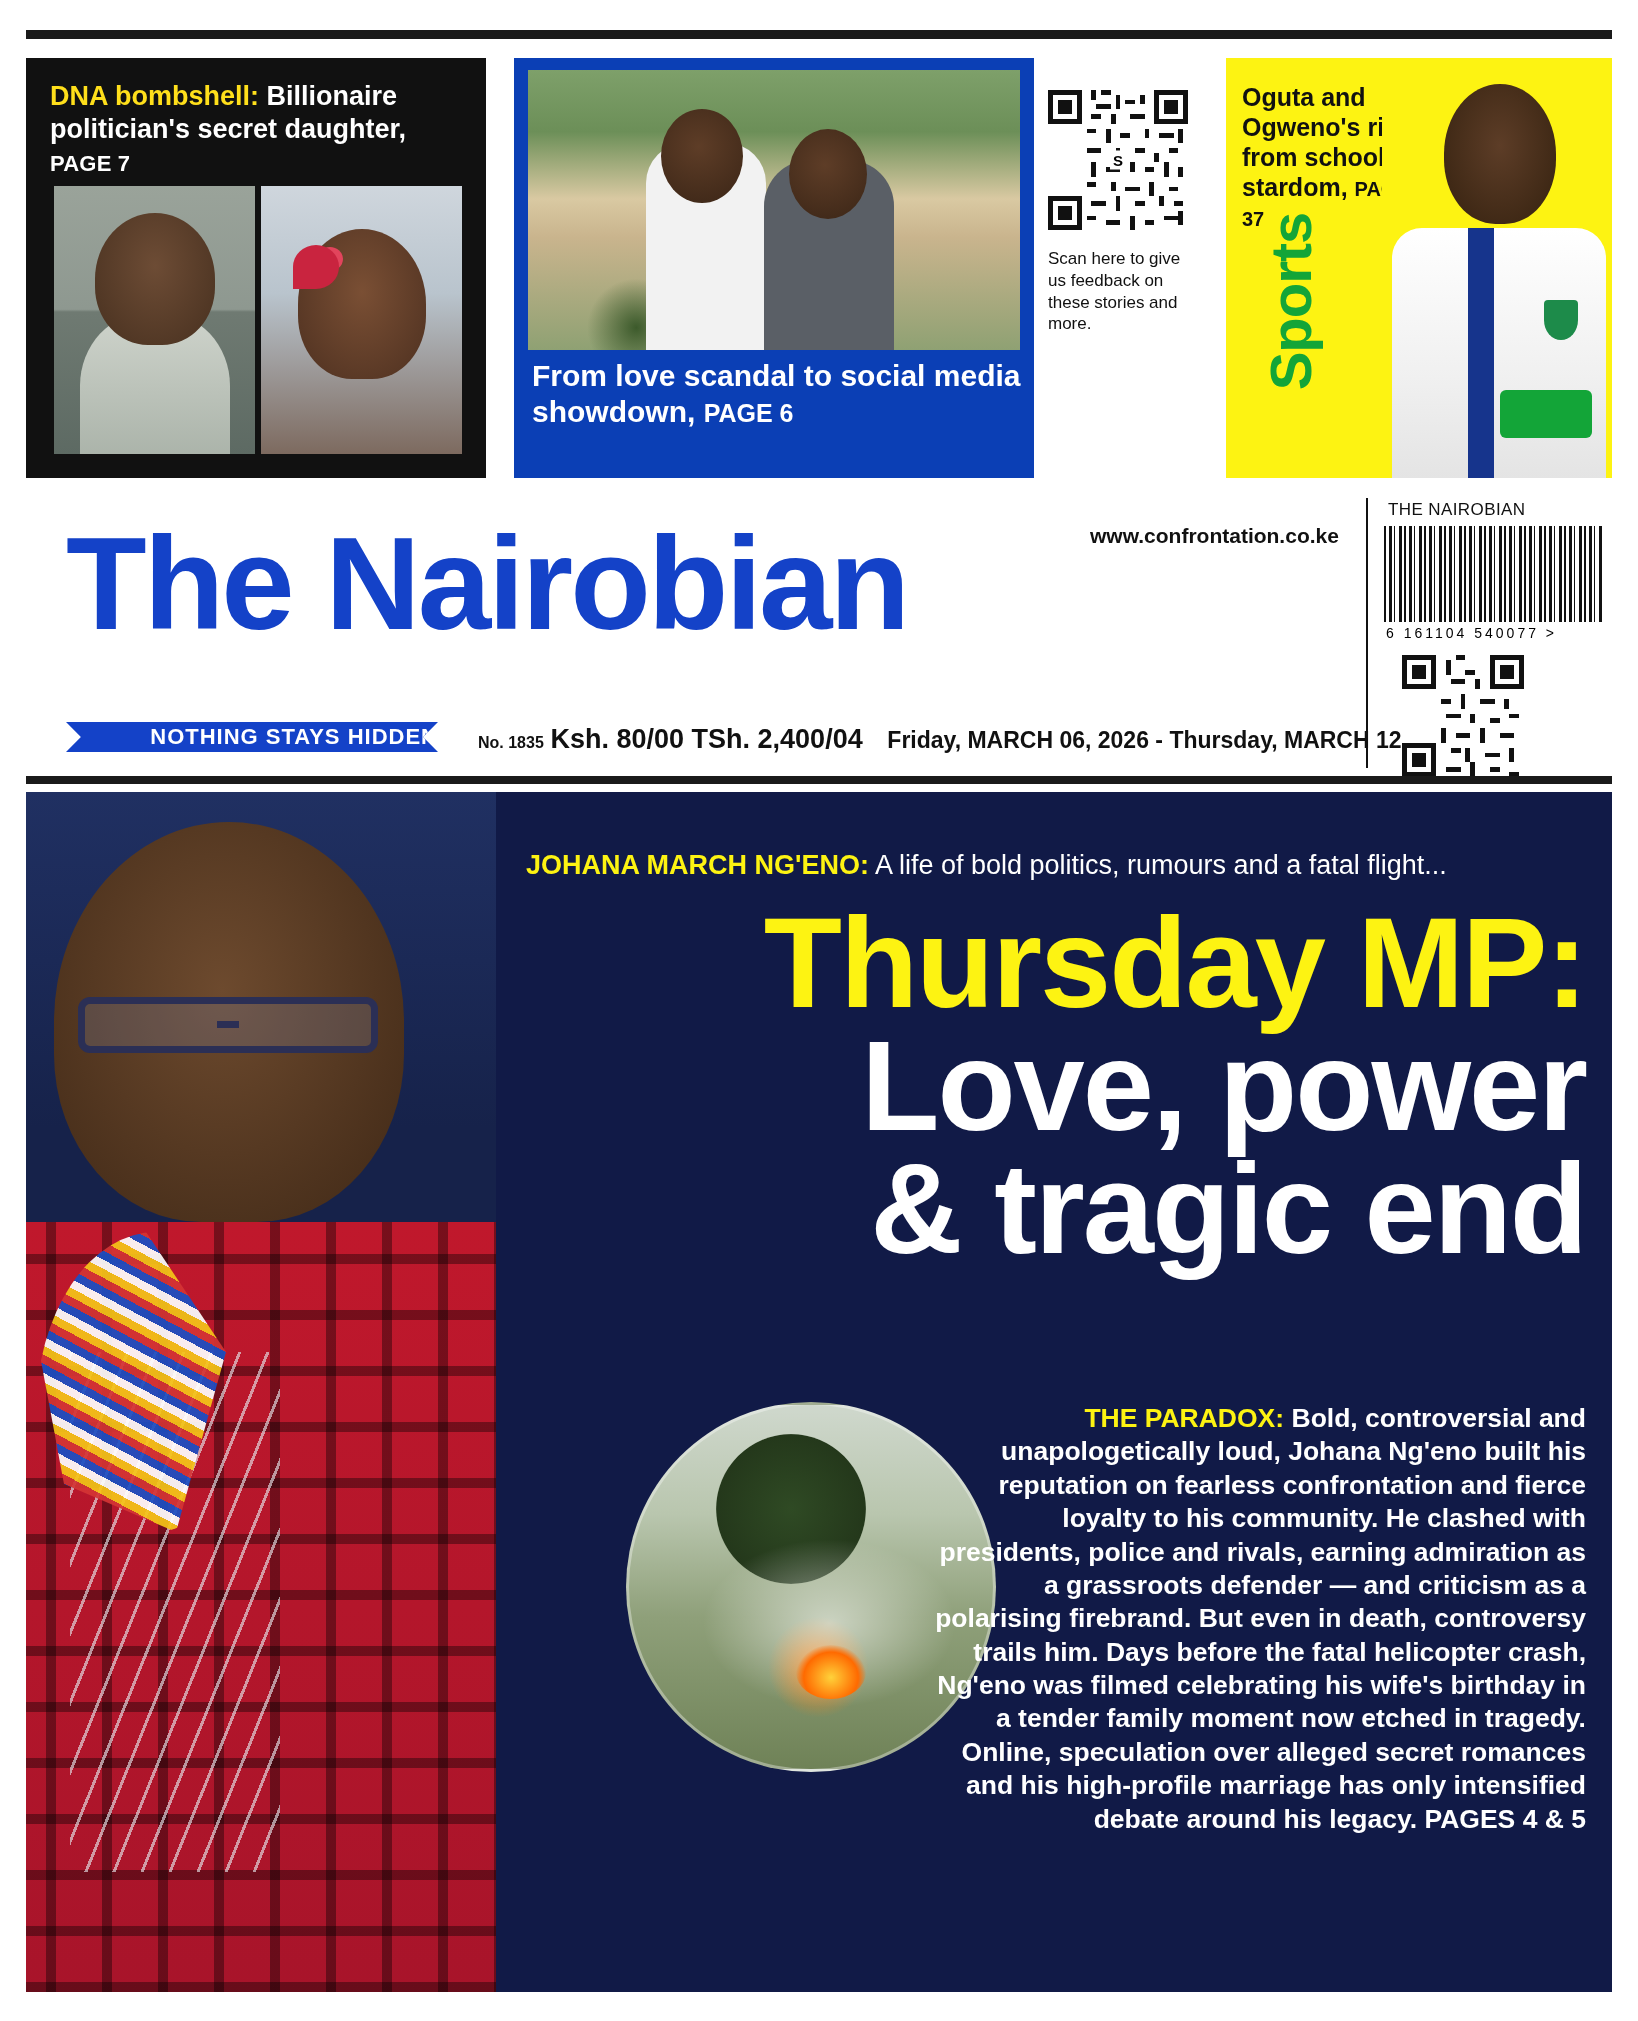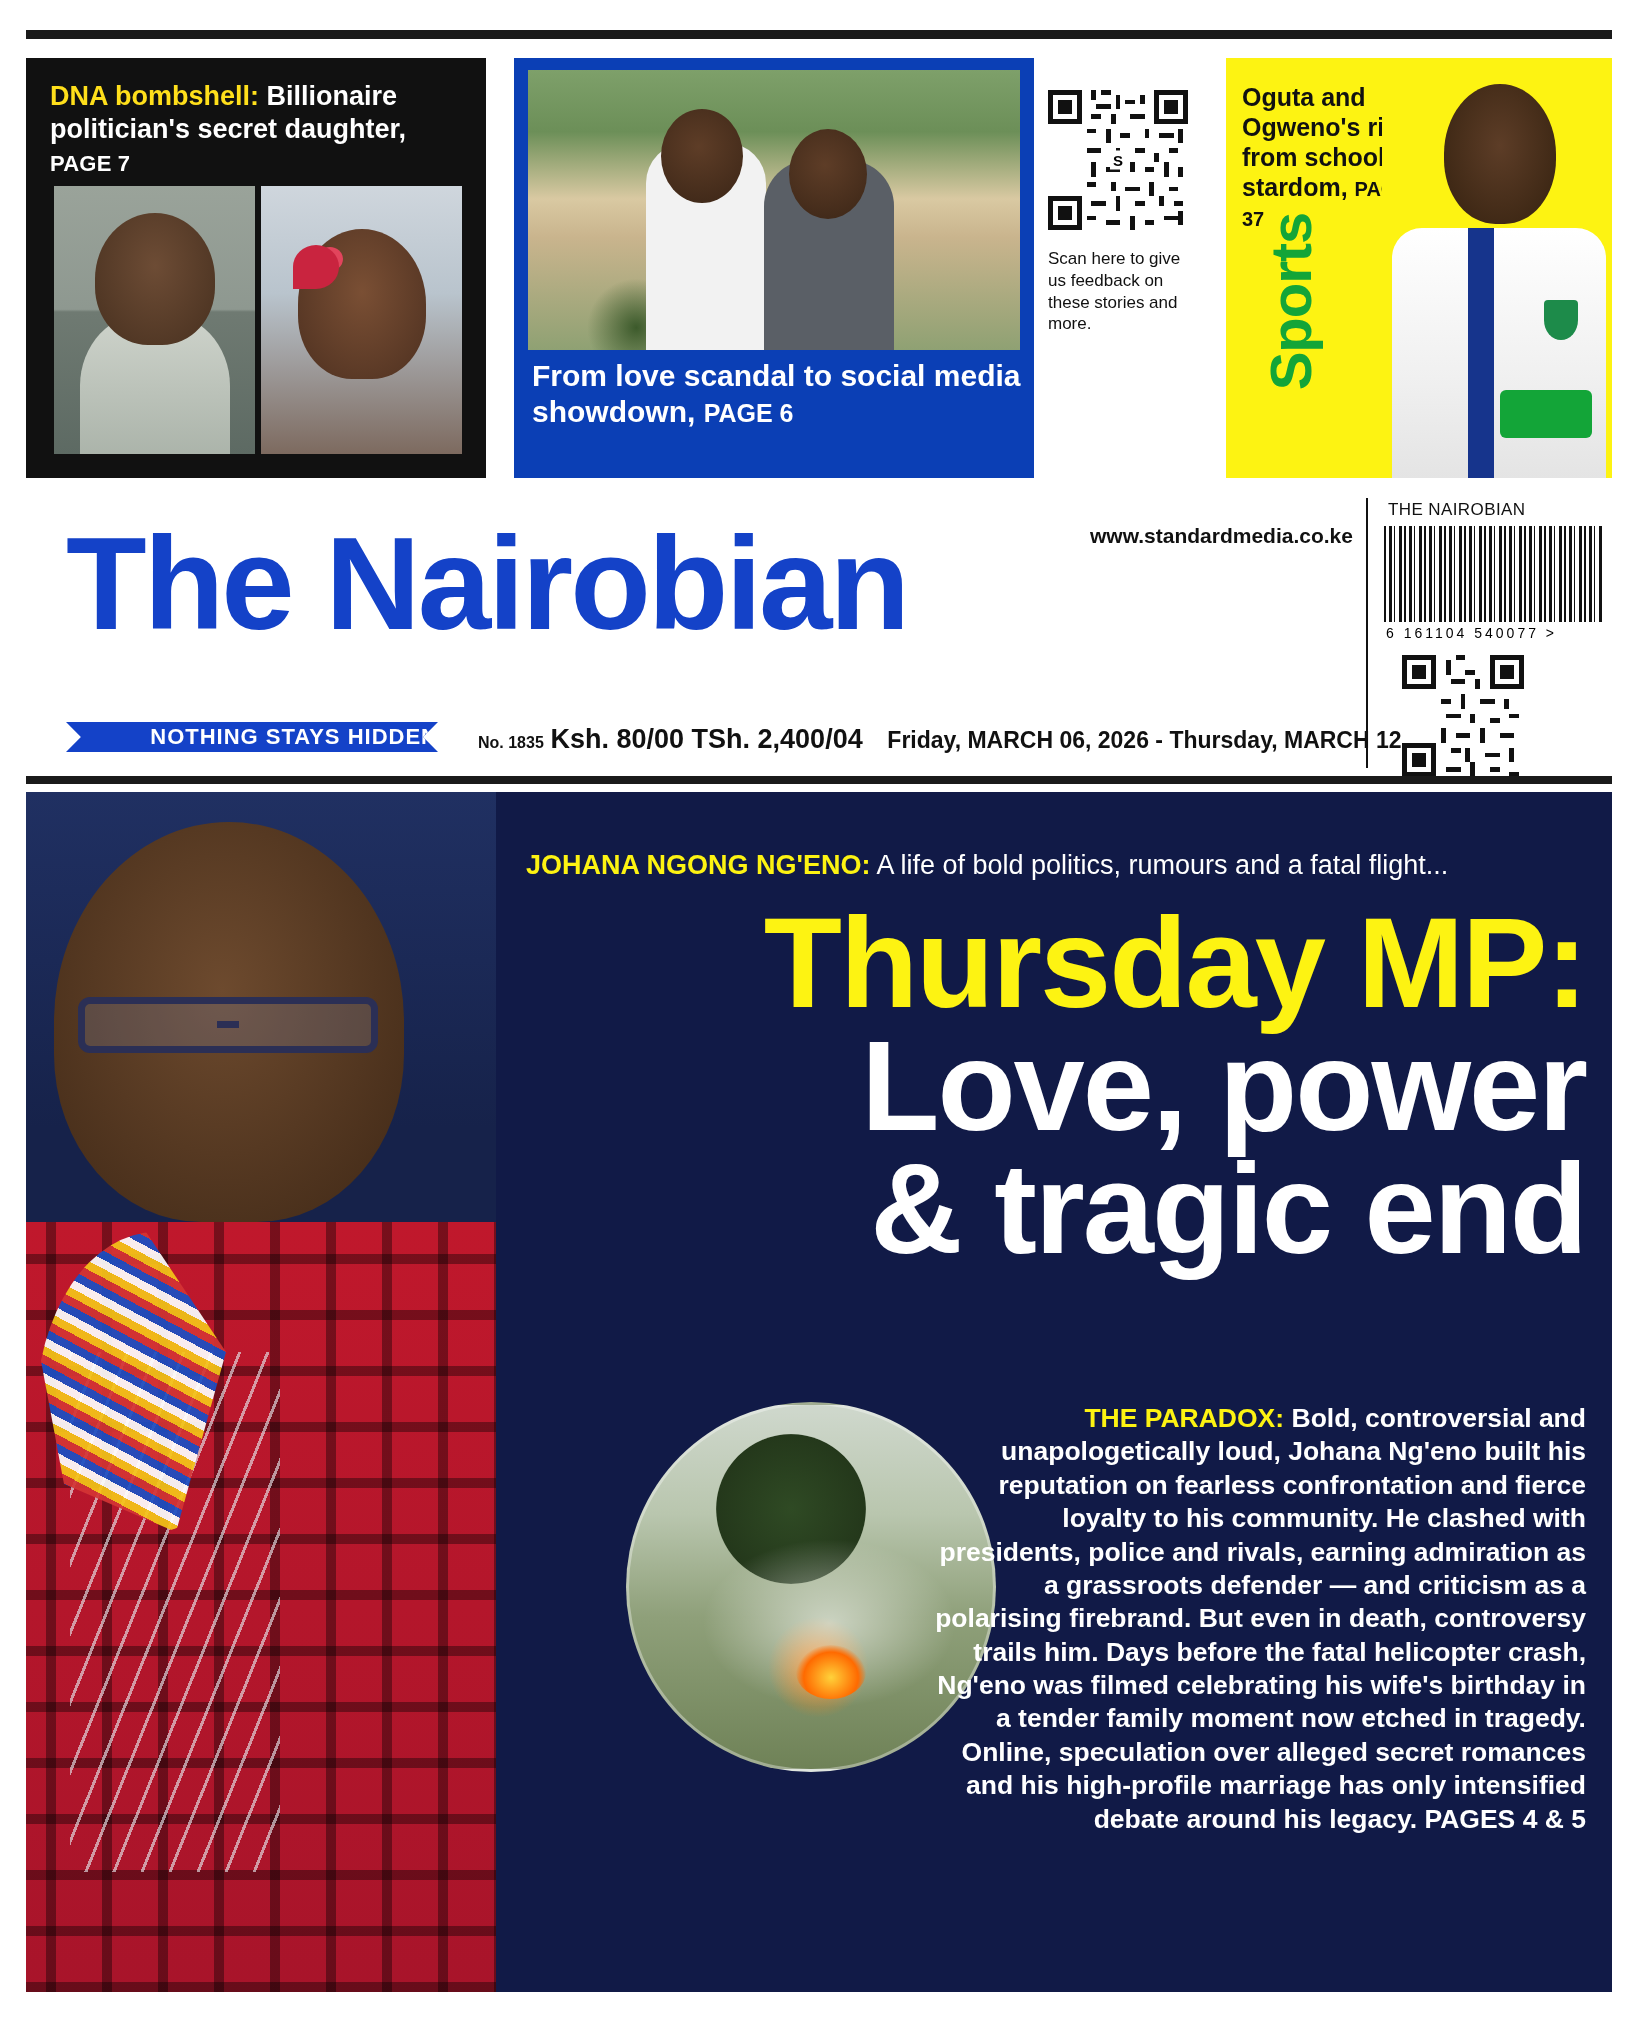--- a/index.html
+++ b/index.html
@@ -582,21 +582,21 @@
         <div class="torso"></div>
         <div class="stripe"></div>
         <div class="badge"></div>
         <div class="sponsor"></div>
         <div class="head"></div>
       </div>
     </div>
   </div>
 
   <div class="masthead">
-    <div class="url">www.standardmedia.co.ke</div>
+    <div class="url">www.confrontation.co.ke</div>
     <div class="logo">The Nairobian</div>
 
     <div class="slogan-wrap">
       <span>NOTHING STAYS HIDDEN</span>
     </div>
 
     <div class="issue-line">
       <span class="num">No. 1835</span>
       <span class="price">Ksh. 80/00 TSh. 2,400/04</span>
       <span class="dates">Friday, MARCH 06, 2026 - Thursday, MARCH 12, 2026</span>
@@ -660,21 +660,21 @@
 
     <div class="main-portrait">
       <div class="portrait-head"></div>
       <div class="portrait-glasses"></div>
       <div class="portrait-shirt"></div>
       <div class="neck-strands"></div>
       <div class="beads"></div>
     </div>
 
     <div class="kicker">
-      <span class="name">JOHANA NGONG NG'ENO:</span><span class="rest"> A life of bold politics, rumours and a fatal flight...</span>
+      <span class="name">JOHANA MARCH NG'ENO:</span><span class="rest"> A life of bold politics, rumours and a fatal flight...</span>
     </div>
 
     <div class="headline">
       <span class="l1">Thursday MP:</span>
       <span class="l2">Love, power</span>
       <span class="l3">&amp; tragic end</span>
     </div>
 
     <div class="inset-photo">
       <div class="tree"></div>

